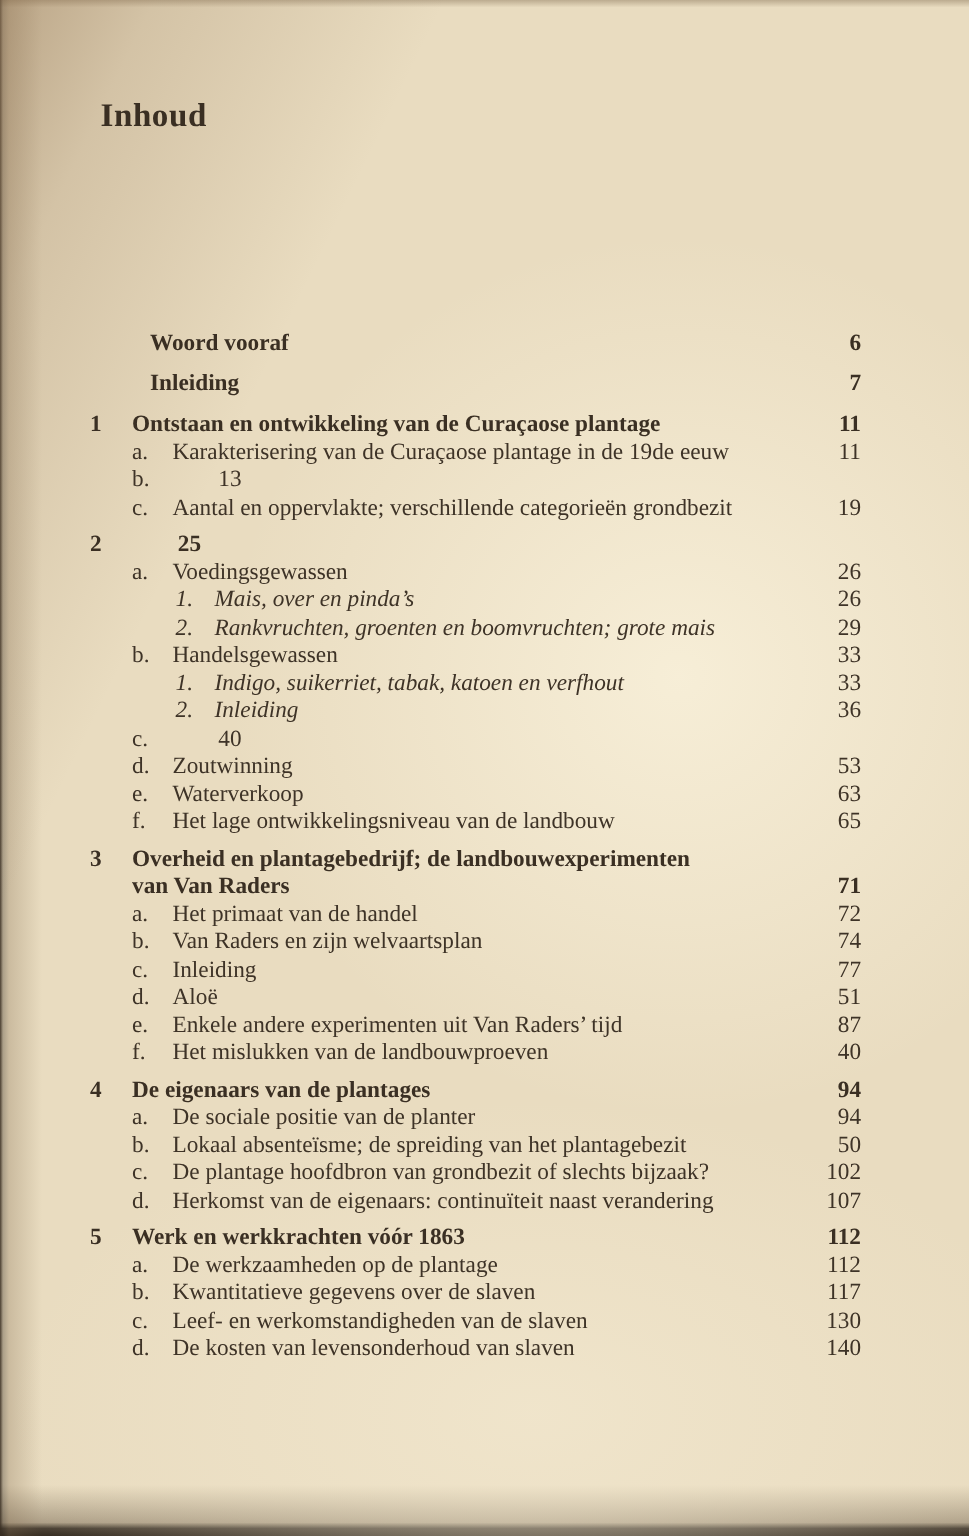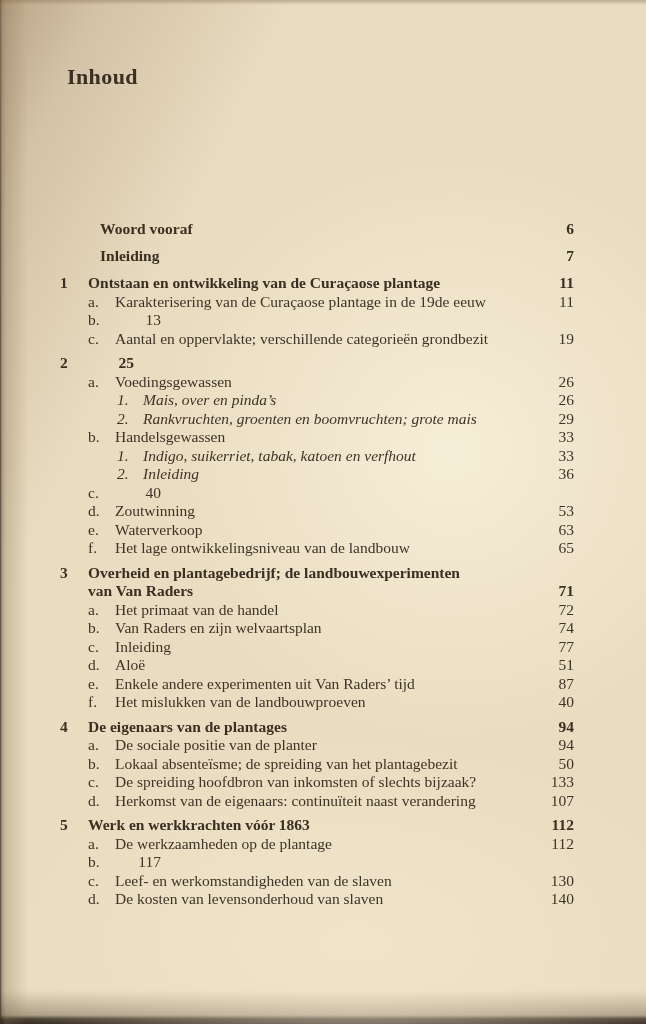--- a/index.html
+++ b/index.html
@@ -182,42 +182,43 @@
           <span class="ilabel">De sociale positie van de planter</span>
           <span class="page">94</span>
         </div>
         <div class="row item">
           <span class="marker">b.</span>
           <span class="ilabel">Lokaal absenteïsme; de spreiding van het plantagebezit</span>
           <span class="page">50</span>
         </div>
         <div class="row item">
           <span class="marker">c.</span>
-          <span class="ilabel">De spreiding hoofdbron van inkomsten of slechts bijzaak?</span>
-          <span class="page">133</span>
+          <span class="ilabel">De plantage hoofdbron van grondbezit of slechts bijzaak?</span>
+          <span class="page">102</span>
         </div>
         <div class="row item">
           <span class="marker">d.</span>
           <span class="ilabel">Herkomst van de eigenaars: continuïteit naast verandering</span>
           <span class="page">107</span>
         </div>
       </div>
       <div class="section">
         <div class="row chead">
           <span class="num">5</span>
           <span class="ctitle">Werk en werkkrachten vóór 1863</span>
           <span class="page">112</span>
         </div>
         <div class="row item">
           <span class="marker">a.</span>
           <span class="ilabel">De werkzaamheden op de plantage</span>
           <span class="page">112</span>
         </div>
         <div class="row item">
           <span class="marker">b.</span>
+          <span class="ilabel">Kwantitatieve gegevens over de slaven</span>
           <span class="page">117</span>
         </div>
         <div class="row item">
           <span class="marker">c.</span>
           <span class="ilabel">Leef- en werkomstandigheden van de slaven</span>
           <span class="page">130</span>
         </div>
         <div class="row item">
           <span class="marker">d.</span>
           <span class="ilabel">De kosten van levensonderhoud van slaven</span>

